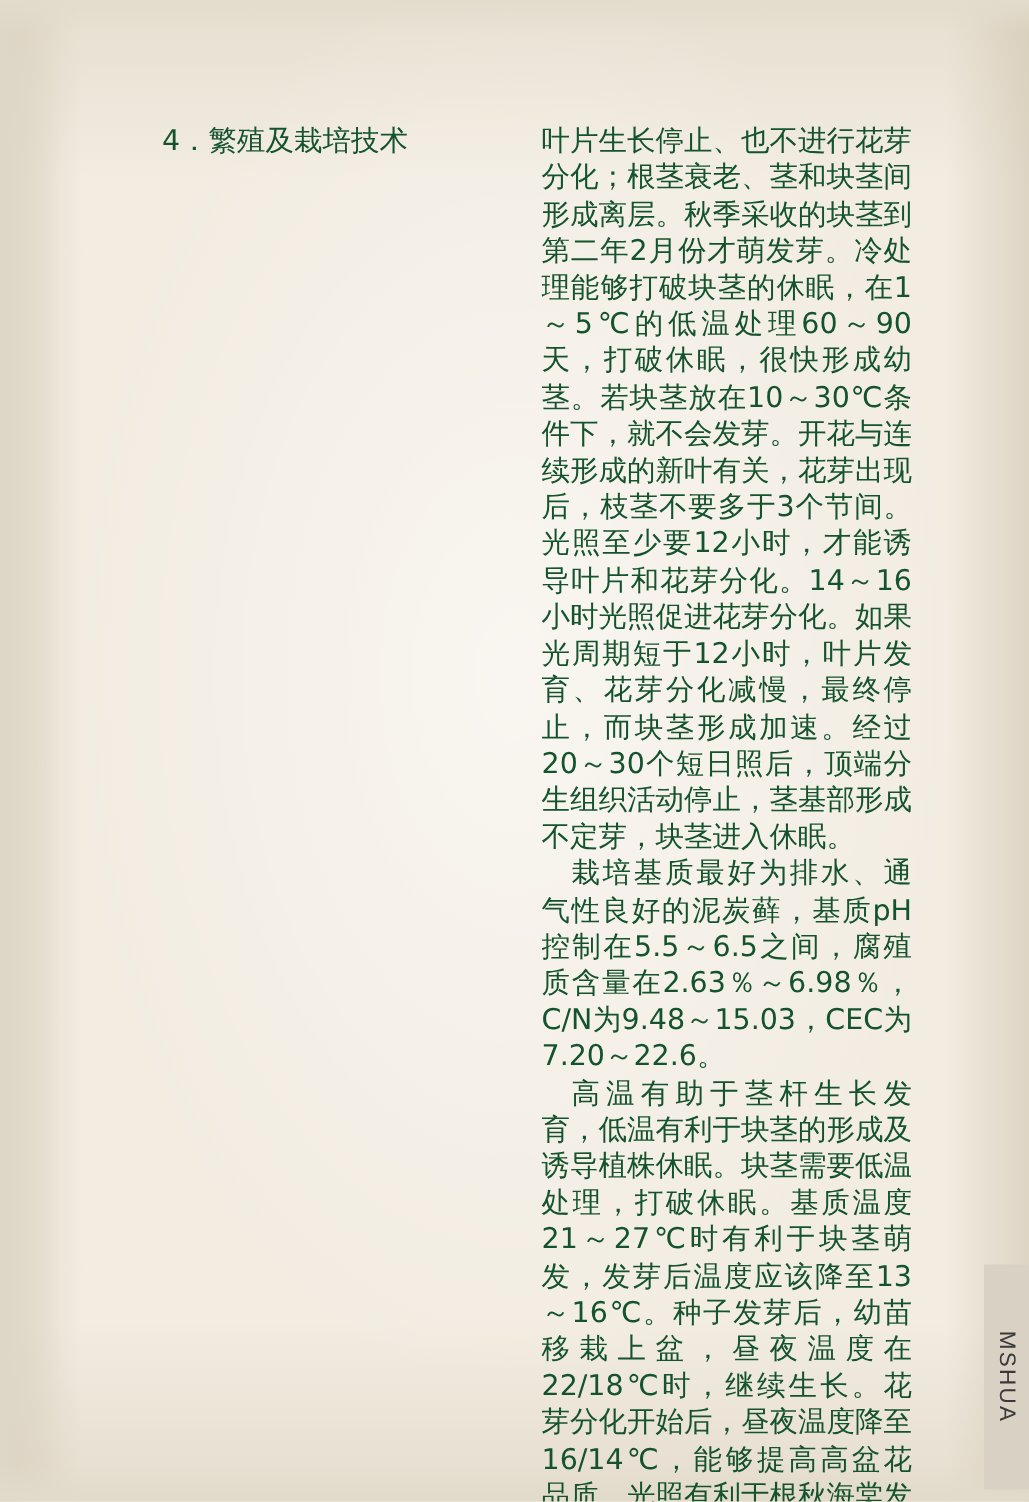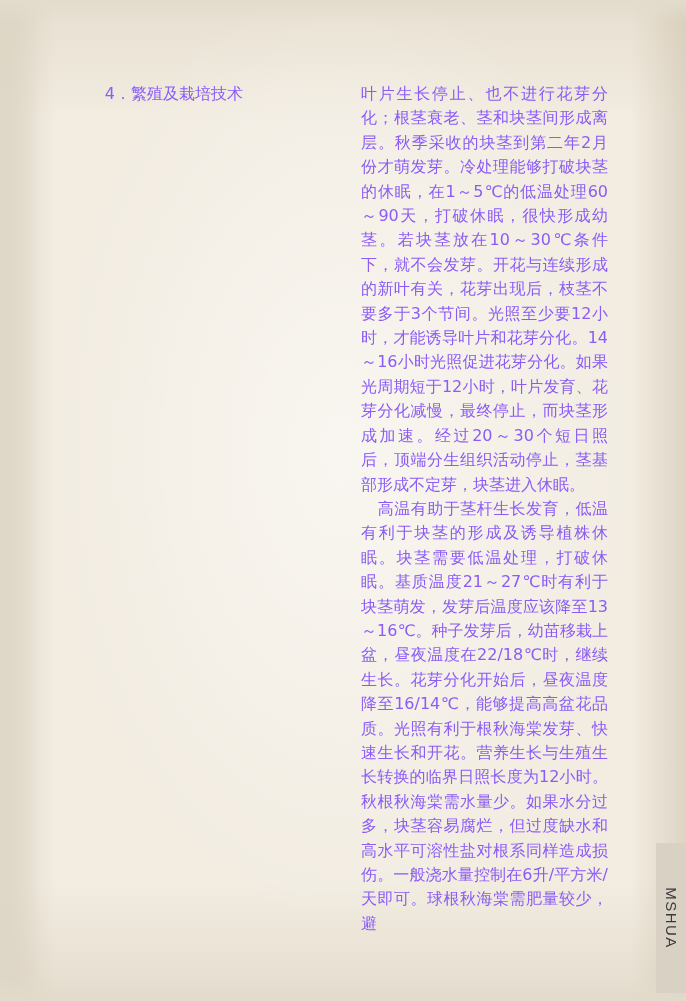--- a/index.html
+++ b/index.html
@@ -69,23 +69,23 @@
     left: 88px;
     top: 82px;
     width: 520px;
     height: 880px;
     display: flex;
     gap: 26px;
   }
   .col {
     width: 247px;
     font-family: "DejaVu Sans", sans-serif;
-    font-size: 16px;
+    font-size: 19px;
     line-height: 24.4px;
-    color: #8b5cf6;
+    color: #14532d;
     text-align: justify;
     text-justify: inter-character;
   }
   .col p {
     margin: 0;
   }
   .p-indent {
     text-indent: 1.05em;
   }
   .p-head {
@@ -142,20 +142,21 @@
   <div class="edge-top"></div>
   <div class="edge-bottom"></div>
 
 
   <div class="columns">
     <div class="col">
       <p class="p-head">4．繁殖及栽培技术</p>
     </div>
     <div class="col">
       <p>叶片生长停止、也不进行花芽分化；根茎衰老、茎和块茎间形成离层。秋季采收的块茎到第二年2月份才萌发芽。冷处理能够打破块茎的休眠，在1～5℃的低温处理60～90天，打破休眠，很快形成幼茎。若块茎放在10～30℃条件下，就不会发芽。开花与连续形成的新叶有关，花芽出现后，枝茎不要多于3个节间。光照至少要12小时，才能诱导叶片和花芽分化。14～16小时光照促进花芽分化。如果光周期短于12小时，叶片发育、花芽分化减慢，最终停止，而块茎形成加速。经过20～30个短日照后，顶端分生组织活动停止，茎基部形成不定芽，块茎进入休眠。</p>
+      <p class="p-indent">栽培基质最好为排水、通气性良好的泥炭藓，基质pH控制在5.5～6.5之间，腐殖质含量在2.63％～6.98％，C/N为9.48～15.03，CEC为7.20～22.6。</p>
       <p class="p-indent">高温有助于茎杆生长发育，低温有利于块茎的形成及诱导植株休眠。块茎需要低温处理，打破休眠。基质温度21～27℃时有利于块茎萌发，发芽后温度应该降至13～16℃。种子发芽后，幼苗移栽上盆，昼夜温度在22/18℃时，继续生长。花芽分化开始后，昼夜温度降至16/14℃，能够提高高盆花品质。光照有利于根秋海棠发芽、快速生长和开花。营养生长与生殖生长转换的临界日照长度为12小时。秋根秋海棠需水量少。如果水分过多，块茎容易腐烂，但过度缺水和高水平可溶性盐对根系同样造成损伤。一般浇水量控制在6升/平方米/天即可。球根秋海棠需肥量较少，避</p>
     </div>
   </div>
 
   <div class="side-tab">
     <span>MSHUA</span>
   </div>
 </div>
 
 </body></html>

